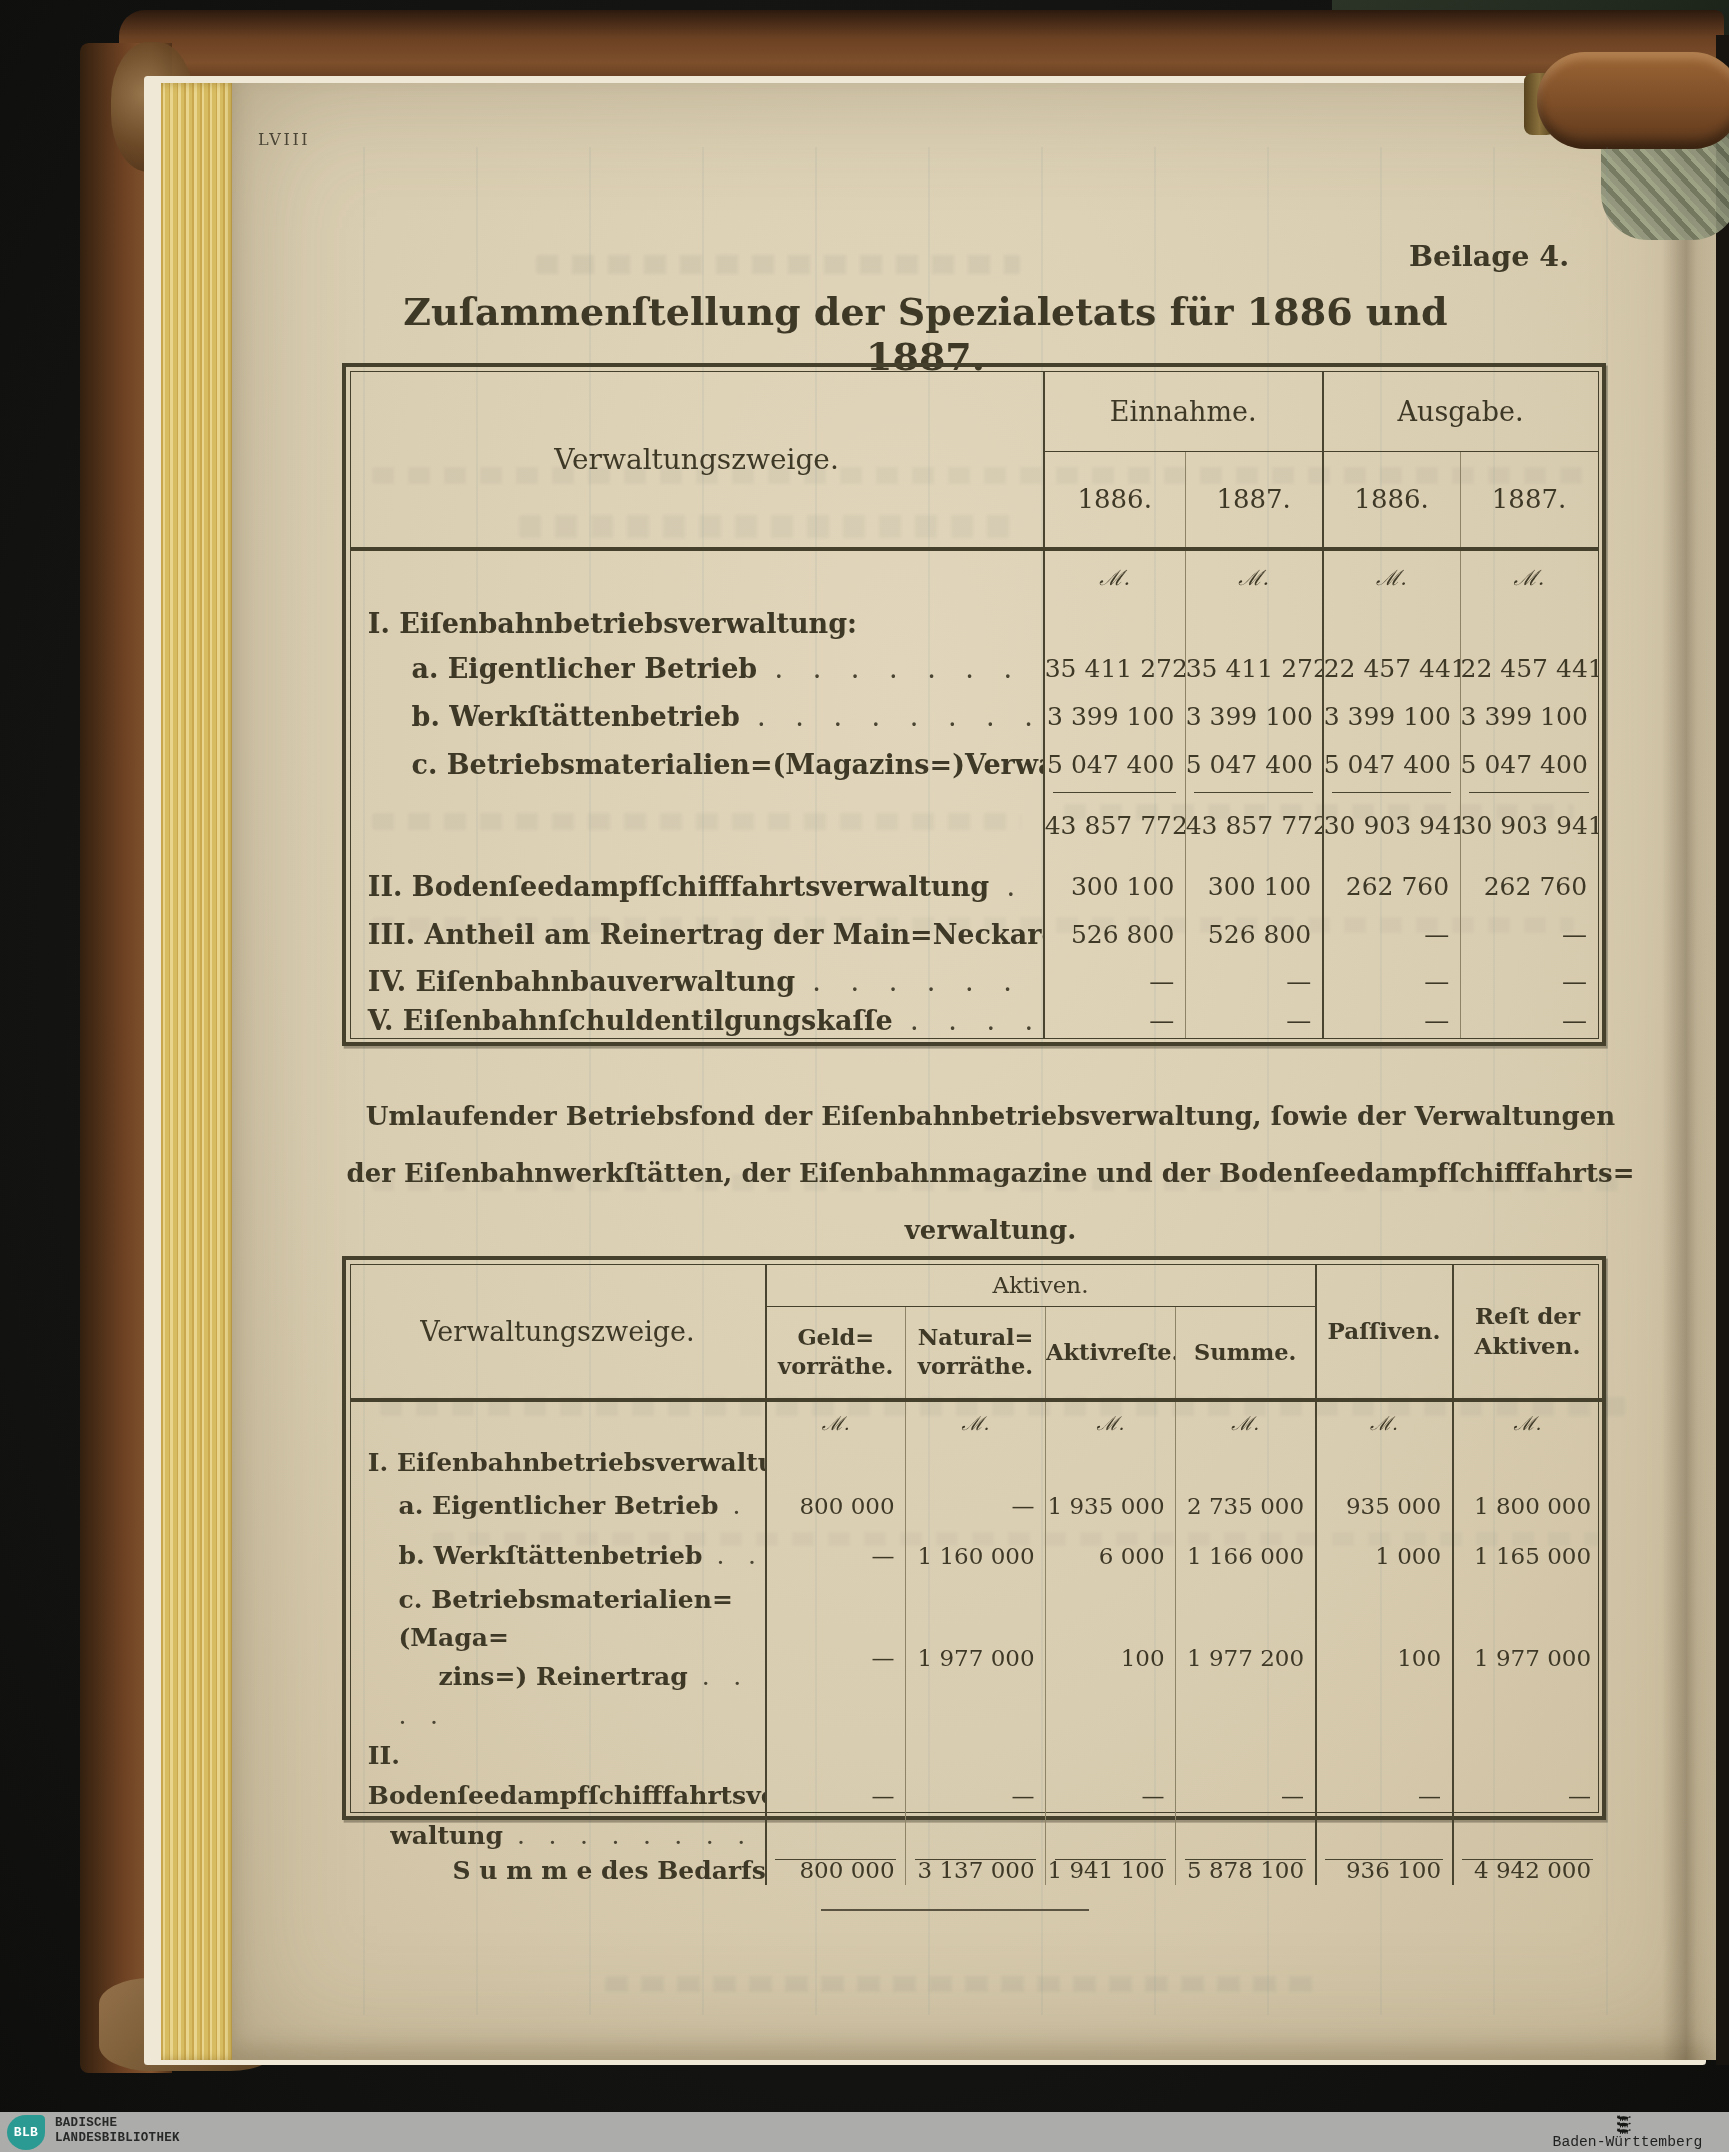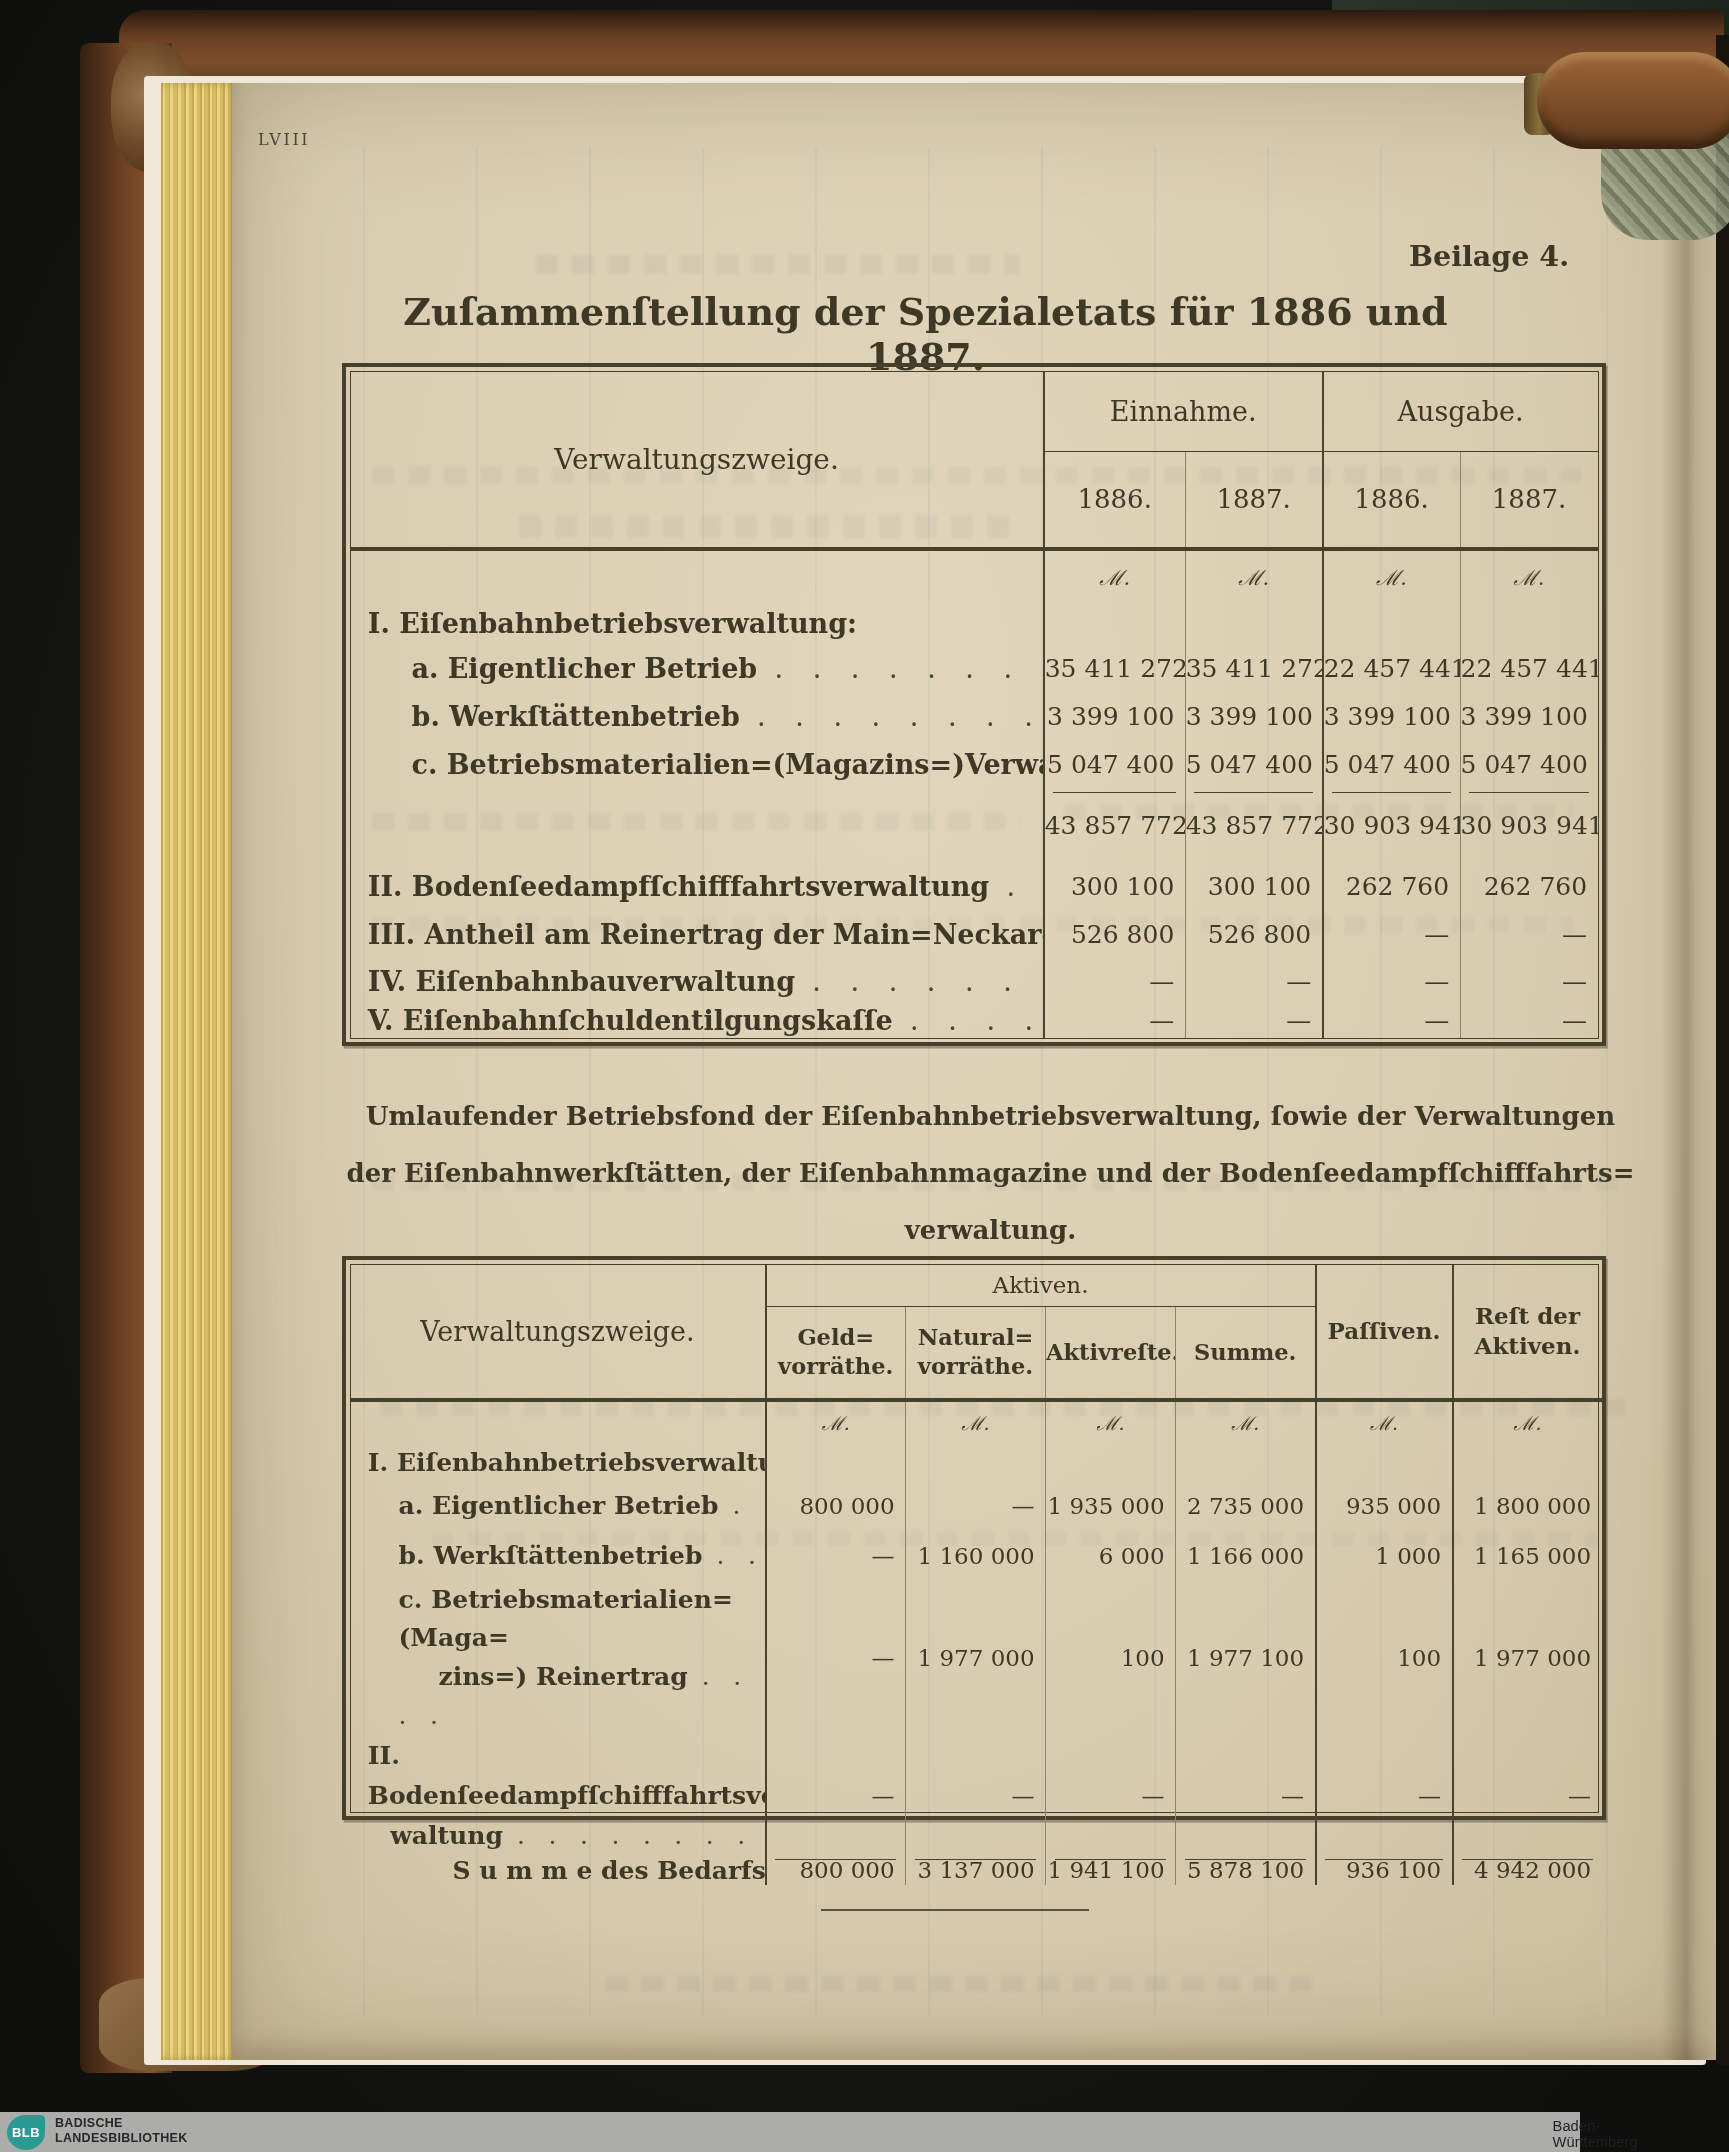--- a/index.html
+++ b/index.html
@@ -76,22 +76,22 @@
   .t2 td.num { font-size:23px; }
   .t2 .hd-sub { font-size:22.5px; font-weight:bold; text-align:center; white-space:normal; line-height:1.3; }
   .t2 .hd-side { font-size:23px; font-weight:bold; text-align:center; white-space:normal; line-height:1.3; }
   .t2 .unit { font-size:19px; }
   .t2 .dots { word-spacing:15.6px; margin-left:14px; }
   .l2-c { display:inline-block; padding-left:40px; }
   .l2-ii { display:inline-block; padding-left:22.5px; }
   td.sumlbl { padding-left:102px; font-size:25px; font-weight:bold; }
 
   
-  .footer { left:0; top:2112px; width:1580px; height:40px; background:#acacaa;
-            font-family:Liberation Sans, sans-serif; }
+  .footer { left:0; top:2112px; width:1729px; height:40px; background:#acacaa;
+            font-family:Liberation Mono, monospace; }
   .blb-badge { position:absolute; left:7px; top:2.6px; width:38px; height:35px;
                border-radius:50% 12% 50% 50%; background:#2b9a92; color:#fff;
                font-size:13px; font-weight:bold; text-align:center; line-height:35px; letter-spacing:0.4px; }
   .blb-name { position:absolute; left:55px; top:4.3px; font-size:12.5px; font-weight:bold;
               color:#272928; letter-spacing:0.3px; line-height:1.18; }
   .bw { position:absolute; left:1544px; top:2.6px; height:35px; display:flex; align-items:center;flex-direction:column; }
   .bw-text { font-size:14.7px; color:#1f2120; margin-left:8.6px; }
 </style>
 </head>
 <body>
@@ -290,21 +290,21 @@
           <td class="num bl-thin">6 000</td>
           <td class="num bl-thin">1 166 000</td>
           <td class="num bl-thick">1 000</td>
           <td class="num bl-thick">1 165 000</td>
         </tr>
         <tr style="height:97px">
           <td class="lbl ind" style="padding-left:48px;white-space:normal;line-height:1.55"><span>c. Betriebsmaterialien= (Maga=</span><br><span class="l2-c">zins=) Reinertrag</span><span class="dots">. . . .</span></td>
           <td class="num bl-thick">—</td>
           <td class="num bl-thin">1 977 000</td>
           <td class="num bl-thin">100</td>
-          <td class="num bl-thin">1 977 100</td>
+          <td class="num bl-thin">1 977 200</td>
           <td class="num bl-thick">100</td>
           <td class="num bl-thick">1 977 000</td>
         </tr>
         <tr style="height:93px">
           <td class="lbl" style="white-space:normal;line-height:1.6"><span>II. Bodenſeedampfſchifffahrtsver=</span><br><span class="l2-ii">waltung</span><span class="dots">. . . . . . . .</span></td>
           <td class="num bl-thick">—</td>
           <td class="num bl-thin">—</td>
           <td class="num bl-thin">—</td>
           <td class="num bl-thin">—</td>
           <td class="num bl-thick">—</td>

